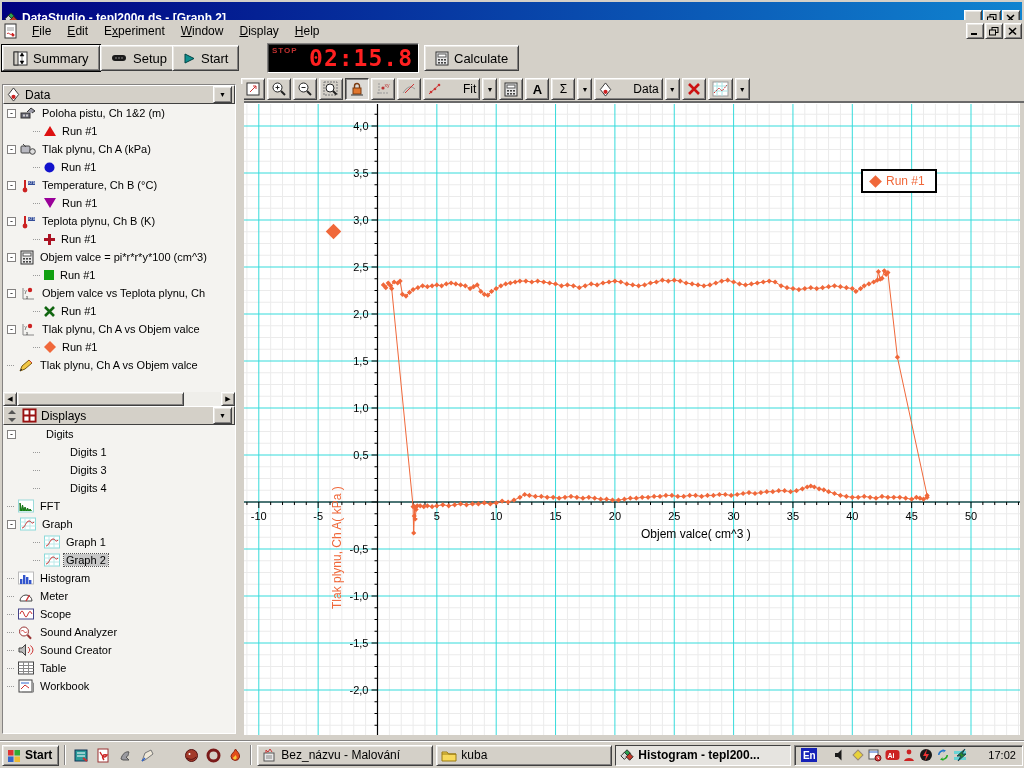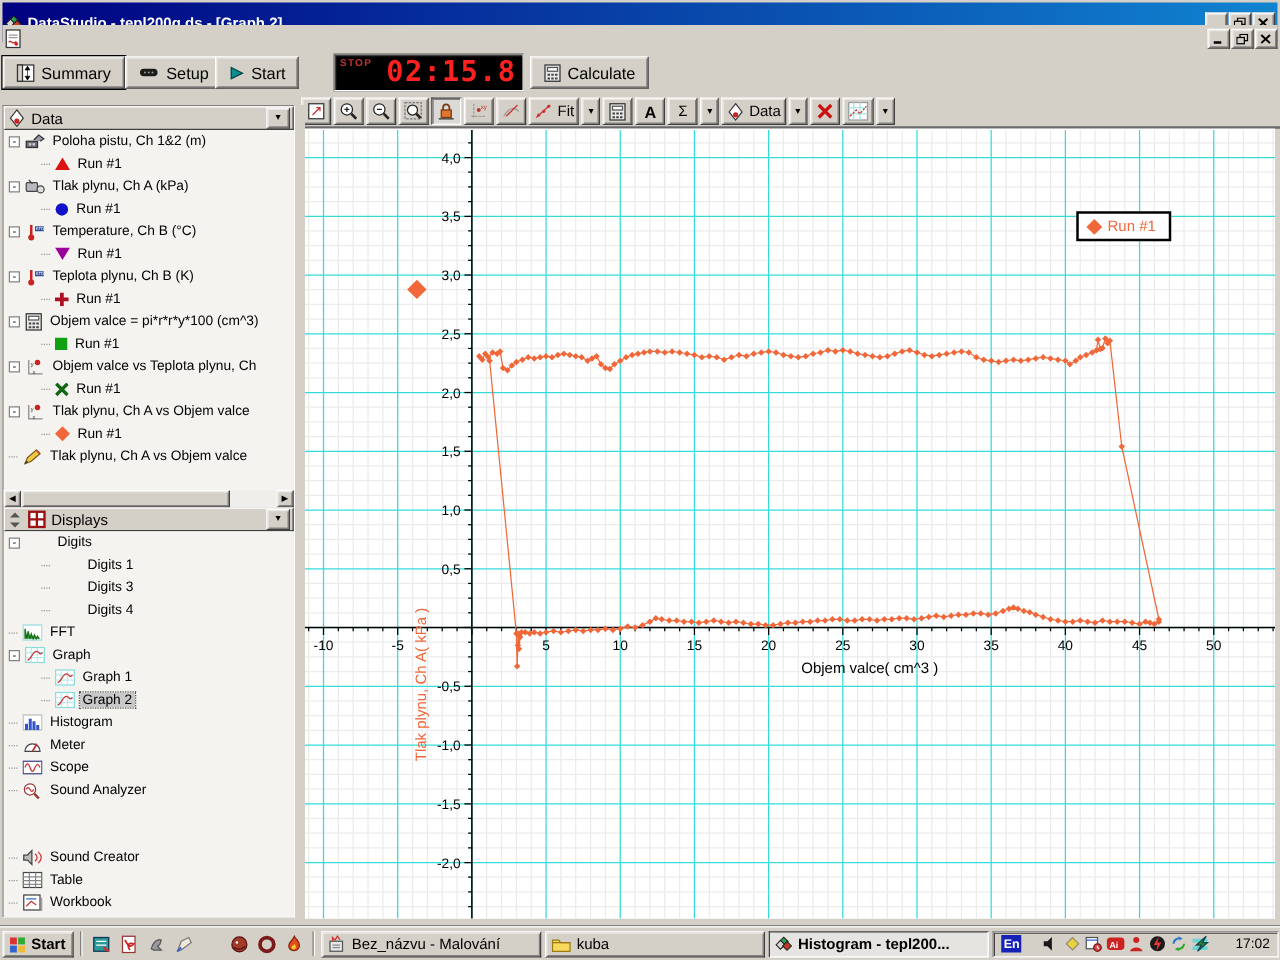--- a/index.html
+++ b/index.html
@@ -24,21 +24,21 @@
   .btn{display:inline-flex;align-items:center;gap:5px;padding:3px 10px;font-size:13px;cursor:default;}
   #btn-summary{left:2px;top:3px;height:26px;box-sizing:border-box;outline:1px solid #000;outline-offset:0px;}
   #btn-setup{left:100px;top:3px;height:26px;box-sizing:border-box;}
   #btn-start{left:172px;top:3px;height:26px;box-sizing:border-box;}
   #timer{left:267px;top:1px;width:150px;height:28px;background:#000;}
   #timer .mode{position:absolute;left:4px;top:2px;color:#c03030;font-size:8px;font-weight:bold;letter-spacing:1px;}
   #timer .val{position:absolute;right:5px;top:1px;color:#ff2020;font-family:"DejaVu Sans Mono",monospace;font-size:23px;font-weight:bold;letter-spacing:1px;}
   #btn-calculate{left:424px;top:3px;height:26px;box-sizing:border-box;}
   
   #graphtoolbar{left:238px;top:77px;width:786px;height:26px;display:flex;align-items:center;gap:2px;padding-left:3px;box-sizing:border-box;border-bottom:2px solid #6a6a6a;background:#d4d0c8;}
-  .gbtn{height:22px;min-width:24px;box-sizing:border-box;display:inline-flex;align-items:center;justify-content:center;gap:3px;padding:0 3px;font-size:12px;}
+  .gbtn{height:22px;min-width:24px;box-sizing:border-box;display:inline-flex;align-items:center;justify-content:center;gap:20px;padding:0 3px;font-size:12px;}
   .gbtn .lbl{font-size:12px;}
   .ddbtn{height:22px;width:15px;box-sizing:border-box;display:inline-flex;align-items:center;justify-content:center;font-size:7px;}
   
   #sidebar{left:2px;top:84px;width:234px;height:650px;background:#d4d0c8;border:1px solid;border-color:#848281 #ffffff #ffffff #848281;box-sizing:border-box;display:flex;flex-direction:column;}
   .phead{height:19px;display:flex;align-items:center;gap:4px;padding:0 2px;border:1px solid;border-color:#ffffff #404040 #404040 #ffffff;background:#d4d0c8;box-sizing:border-box;}
   .phead .ptitle{font-size:12px;flex:1;}
   .phead .hdd{width:17px;height:15px;display:inline-flex;align-items:center;justify-content:center;font-size:7px;}
   .treearea{background:#f4f3f0;overflow:hidden;position:relative;}
   #data-tree{height:288px;}
   #displays-tree{flex:1;}
@@ -105,20 +105,28 @@
 
 <div id="menubar" class="abs">
   <span class="icon" style="margin:0 6px 0 2px;">
       <svg width="14" height="16" viewBox="0 0 14 16">
         <rect x="1" y="1" width="11" height="14" fill="#fff" stroke="#333"></rect>
         <path d="M3 5h7M3 7h7" stroke="#999"></path>
         <path d="M3 11c2-3 3 3 6-1" stroke="#c22" fill="none"></path>
         <circle cx="9" cy="12" r="1.5" fill="#c22"></circle>
       </svg>
     </span>
+  <div id="menus" class="row">
+      <span class="menuitem"><u>F</u>ile</span>
+      <span class="menuitem"><u>E</u>dit</span>
+      <span class="menuitem">E<u>x</u>periment</span>
+      <span class="menuitem"><u>W</u>indow</span>
+      <span class="menuitem"><u>D</u>isplay</span>
+      <span class="menuitem"><u>H</u>elp</span>
+    </div>
   <span style="flex:1"></span>
   <span class="winbtn raised">
       <svg width="10" height="9">
         <rect x="1" y="6" width="6" height="2" fill="#000"></rect>
       </svg>
     </span>
   <span class="winbtn raised">
       <svg width="10" height="9">
         <rect x="3" y="0.5" width="6" height="5" fill="none" stroke="#000"></rect>
         <rect x="0.5" y="3" width="6" height="5" fill="#d4d0c8" stroke="#000"></rect>
@@ -619,21 +627,21 @@
         <span class="dots"></span>
         <span class="icon mk">
           <svg width="16" height="15" viewBox="0 0 16 15">
             <circle cx="6" cy="6.5" r="4.5" fill="#fff" stroke="#933"></circle>
             <path d="M3 6.5q1.5-3 3 0t3 0" stroke="#c33" fill="none"></path>
             <path d="M9.5 10l3.5 3.8" stroke="#933" stroke-width="2"></path>
           </svg>
         </span>
         <span class="tlabel">Sound Analyzer</span>
       </div>
-      <div class="trow" style="padding-left: 4px; margin-top: 36px;">
+      <div class="trow" style="padding-left: 4px;">
         <span class="dots"></span>
         <span class="icon mk">
           <svg width="16" height="14" viewBox="0 0 16 14">
             <path d="M1 5h3l3.5-3.5v11L4 9H1z" fill="#bbb" stroke="#444"></path>
             <path d="M10 4q3.5 3 0 6M12.5 2.5q5 4.5 0 9" stroke="#c33" fill="none"></path>
           </svg>
         </span>
         <span class="tlabel">Sound Creator</span>
       </div>
       <div class="trow" style="padding-left: 4px;">

